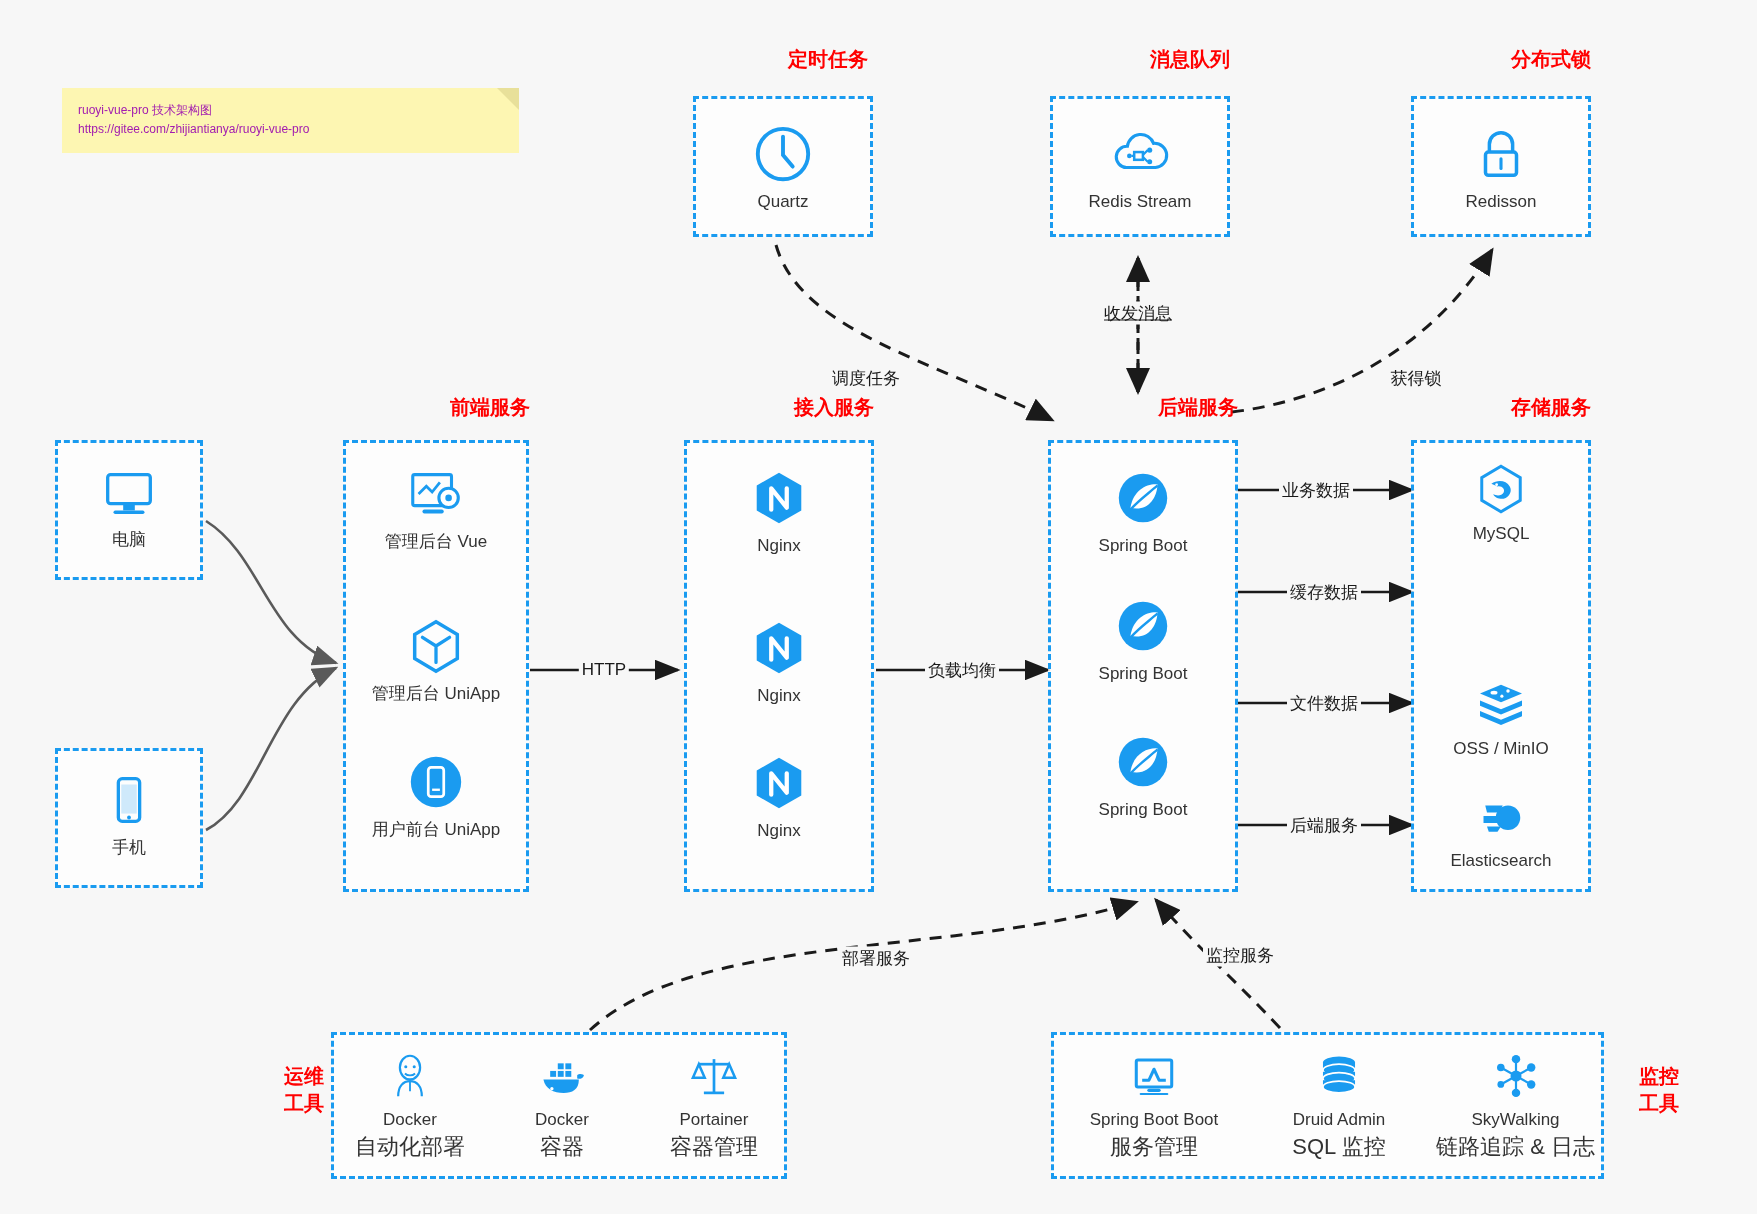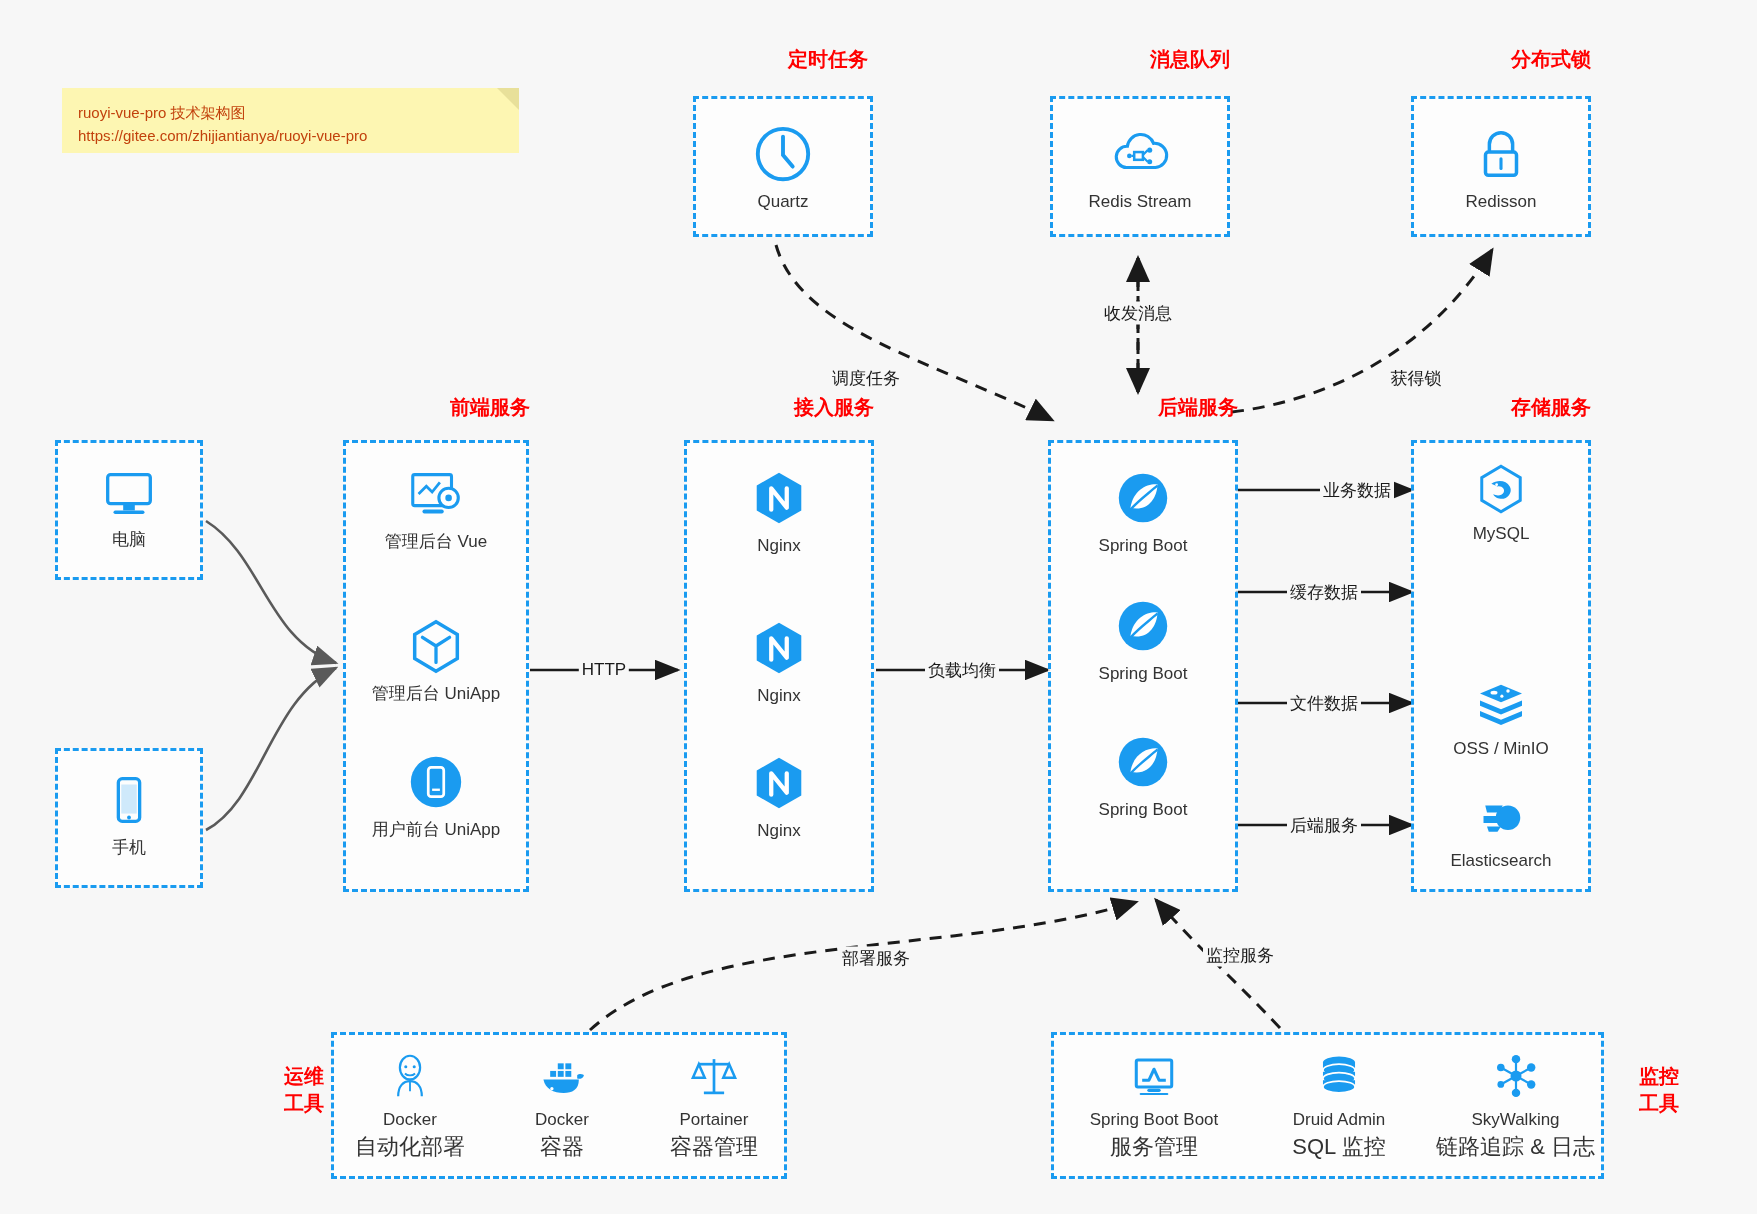--- a/index.html
+++ b/index.html
@@ -22,22 +22,22 @@
 
   
   .note {
     position: absolute;
     left: 62px; top: 88px;
     width: 457px; height: 65px;
     background: #fdf6b2;
     box-sizing: border-box;
     padding: 13px 16px 0 16px;
     line-height: 1.55;
-    font-size: 15px;
-    color: #c2410c;
+    font-size: 12px;
+    color: #a21caf;
   }
   .note .fold {
     position: absolute; right: 0; top: 0;
     width: 0; height: 0;
     border-left: 22px solid transparent;
     border-top: 22px solid #e8e09a;
   }
 
   
   .ghead {
@@ -175,21 +175,21 @@
       <svg class="ico" viewBox="0 0 64 64">
         <path d="M20 30 L20 22 a12 12 0 0 1 24 0 L44 30" fill="none" stroke="#1a9bf0" stroke-width="3.6"></path>
         <rect x="16" y="30" width="32" height="24" rx="3" fill="none" stroke="#1a9bf0" stroke-width="3.6"></rect>
         <line x1="32" y1="37" x2="32" y2="47" stroke="#1a9bf0" stroke-width="3.2" stroke-linecap="round"></line>
       </svg>
       <div class="lbl">Redisson</div>
     </div>
   </div>
 
   <div class="elabel" style="left:866px; top:378px;">调度任务</div>
-  <div class="elabel" style="left:1138px; top:313px;">收发消息</div>
+  <div class="elabel" style="left:1138px; top:313px;text-decoration:underline;">收发消息</div>
   <div class="elabel" style="left:1416px; top:378px;">获得锁</div>
 
   <div class="dbox" style="left:55px; top:440px; width:148px; height:140px;">
     <div class="node" style="top:18px;">
       <svg class="ico" viewBox="0 0 64 64">
         <rect x="10" y="14" width="44" height="30" rx="3" fill="none" stroke="#1a9bf0" stroke-width="3.4"></rect>
         <rect x="26" y="44" width="12" height="7" fill="#1a9bf0"></rect>
         <rect x="16" y="51" width="32" height="3.6" rx="1.8" fill="#1a9bf0"></rect>
       </svg>
       <div class="lbl">电脑</div>
@@ -286,21 +286,21 @@
     <div class="node" style="top:288px;">
       <svg class="ico" viewBox="0 0 64 64">
         <circle cx="32" cy="32" r="25" fill="#1a9bf0"></circle>
         <path d="M19 42 C22 24 36 17 47 18 C46 34 36 46 19 42 z" fill="#fff"></path>
         <path d="M19 44 C28 34 38 27 47 19" fill="none" stroke="#1a9bf0" stroke-width="2.4"></path>
       </svg>
       <div class="lbl">Spring Boot</div>
     </div>
   </div>
 
-  <div class="elabel" style="left:1357px; top:490px;font-family:Liberation Mono, monospace;">业务数据</div>
+  <div class="elabel" style="left:1316px; top:490px;font-family:Liberation Mono, monospace;">业务数据</div>
   <div class="elabel" style="left:1324px; top:592px;">缓存数据</div>
   <div class="elabel" style="left:1324px; top:703px;">文件数据</div>
   <div class="elabel" style="left:1324px; top:825px;">后端服务</div>
 
   <div class="ghead" style="left:1411px; top:394px; width:180px;">存储服务</div>
   <div class="dbox" style="left:1411px; top:440px; width:180px; height:452px;">
     <div class="node" style="top:18px;">
       <svg class="ico" style="height:56px;" viewBox="0 0 64 64">
         <path d="M32 6 L54 19 L54 45 L32 58 L10 45 L10 19 z" fill="none" stroke="#1a9bf0" stroke-width="3.4"></path>
         <path d="M21 26 C28 21 38 22 42 29 C45 34 42 41 35 43 C31 44 25 42 23 38 C27 40 33 40 35 36 C37 32 33 28 28 29 z" fill="#1a9bf0"></path>

